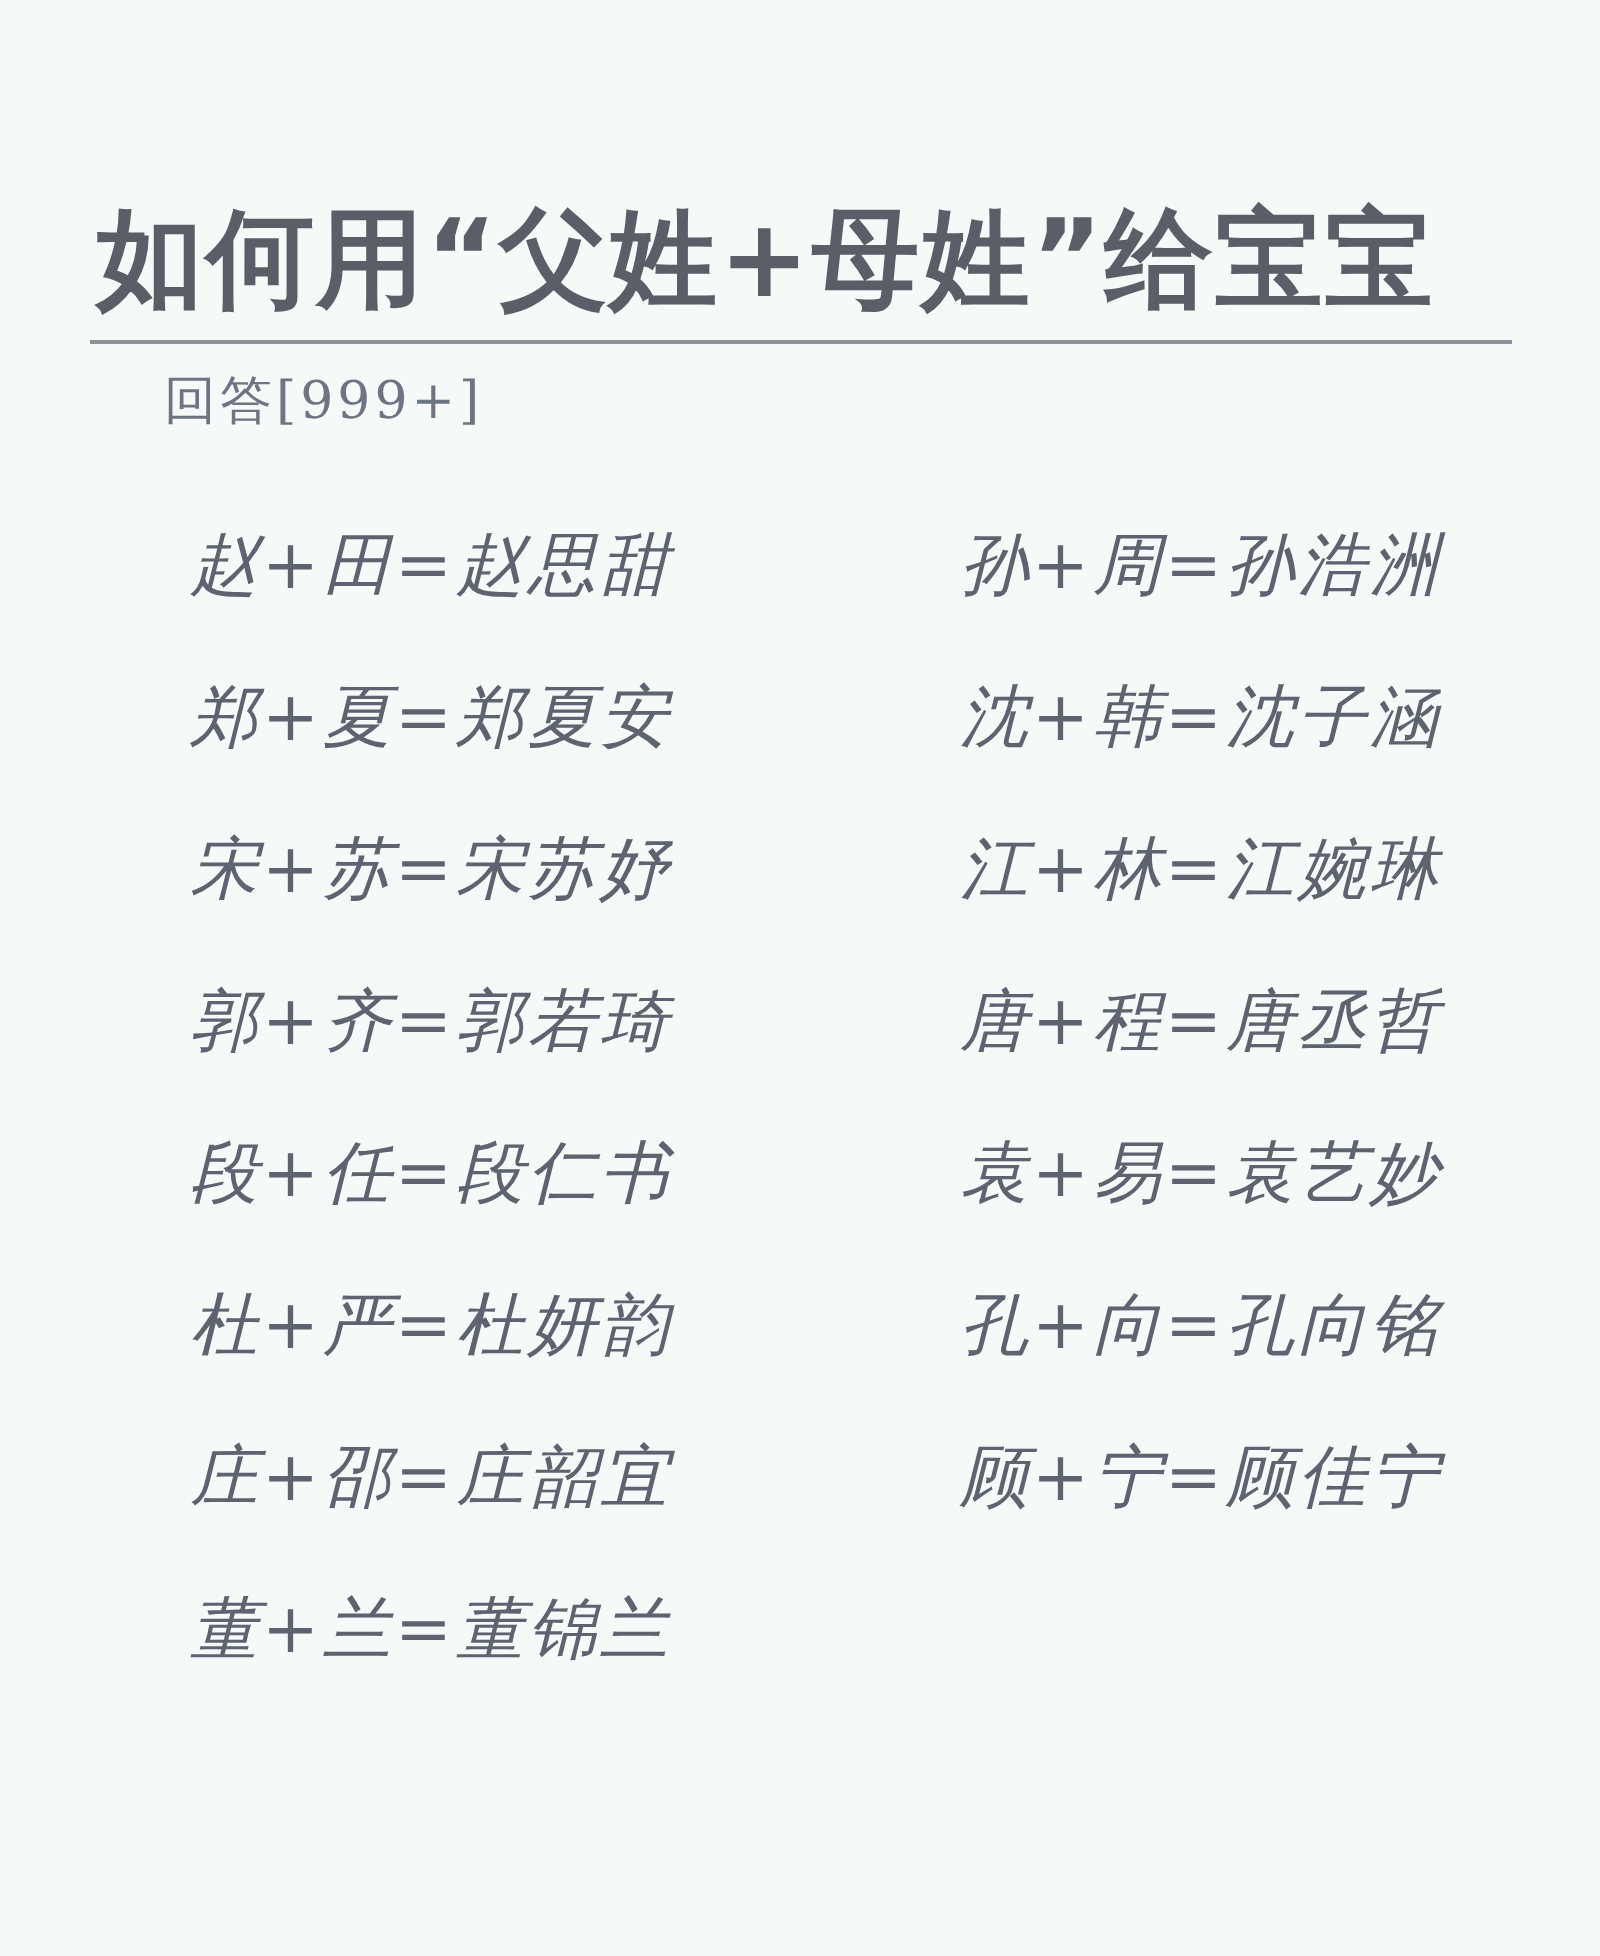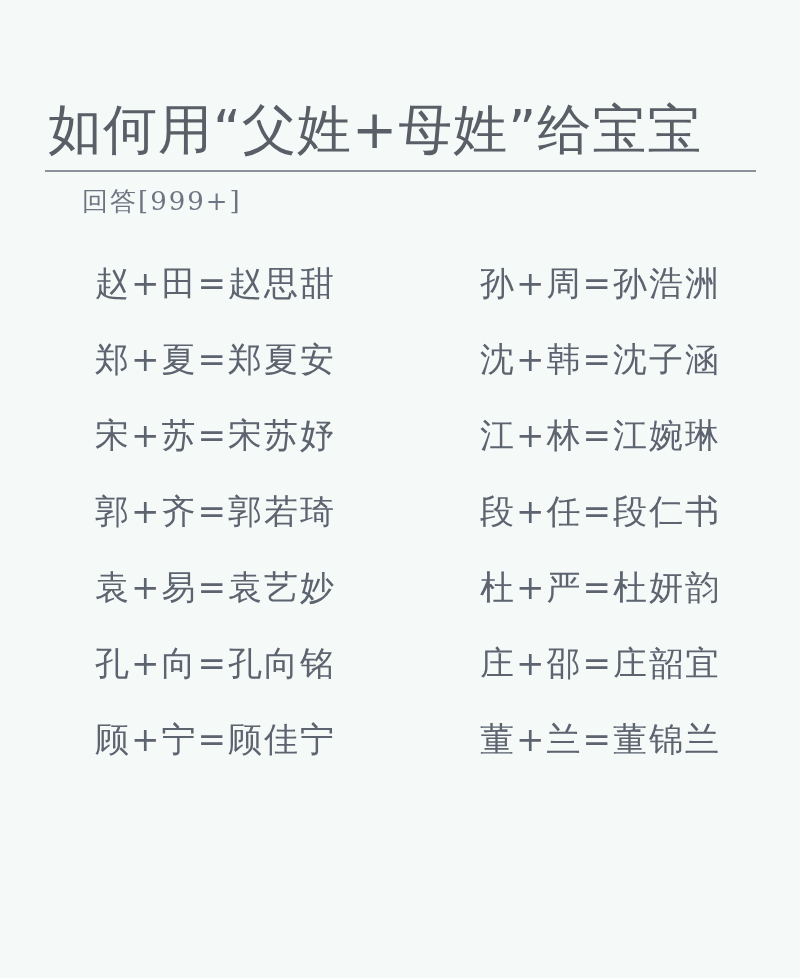--- a/index.html
+++ b/index.html
@@ -6,21 +6,21 @@
   body {
     width: 800px;
     height: 978px;
     background: #f5f9f8;
     font-family: "DejaVu Sans", sans-serif;
     overflow: hidden;
   }
   .page { position: relative; width: 100%; height: 100%; }
   .title {
     margin: 98px 36px 0 48px;
-    font-weight: normal;
+    font-weight: bold;
     font-size: 54px;
     line-height: 1.18;
     color: #5a5f67;
     letter-spacing: 1px;
   }
   .title-line { display: block; white-space: nowrap; }
   .divider {
     margin: 8px 44px 0 45px;
     height: 2px;
     background: #8d929a;
@@ -40,20 +40,21 @@
     display: grid;
     grid-template-columns: 385px auto;
     row-gap: 42px;
     padding-left: 95px;
     margin-top: 50px;
     font-family: "DejaVu Serif", serif;
     font-size: 34px;
     line-height: 1;
     color: #5d6470;
     letter-spacing: 2px;
+    font-style: italic;
   }
   .name-cell { white-space: nowrap; }
 </style>
 </head>
 <body>
 
 <div class="page">
 
   <h1 class="title">
     <span class="title-line">如何用“父姓+母姓”给宝宝</span>
@@ -66,20 +67,21 @@
   </div>
 
   <div class="names-grid">
     <div class="name-cell">赵+田=赵思甜</div>
     <div class="name-cell">孙+周=孙浩洲</div>
     <div class="name-cell">郑+夏=郑夏安</div>
     <div class="name-cell">沈+韩=沈子涵</div>
     <div class="name-cell">宋+苏=宋苏妤</div>
     <div class="name-cell">江+林=江婉琳</div>
     <div class="name-cell">郭+齐=郭若琦</div>
+    <div class="name-cell">唐+程=唐丞哲</div>
     <div class="name-cell">段+任=段仁书</div>
     <div class="name-cell">袁+易=袁艺妙</div>
     <div class="name-cell">杜+严=杜妍韵</div>
     <div class="name-cell">孔+向=孔向铭</div>
     <div class="name-cell">庄+邵=庄韶宜</div>
     <div class="name-cell">顾+宁=顾佳宁</div>
     <div class="name-cell">董+兰=董锦兰</div>
   </div>
 
 </div>

